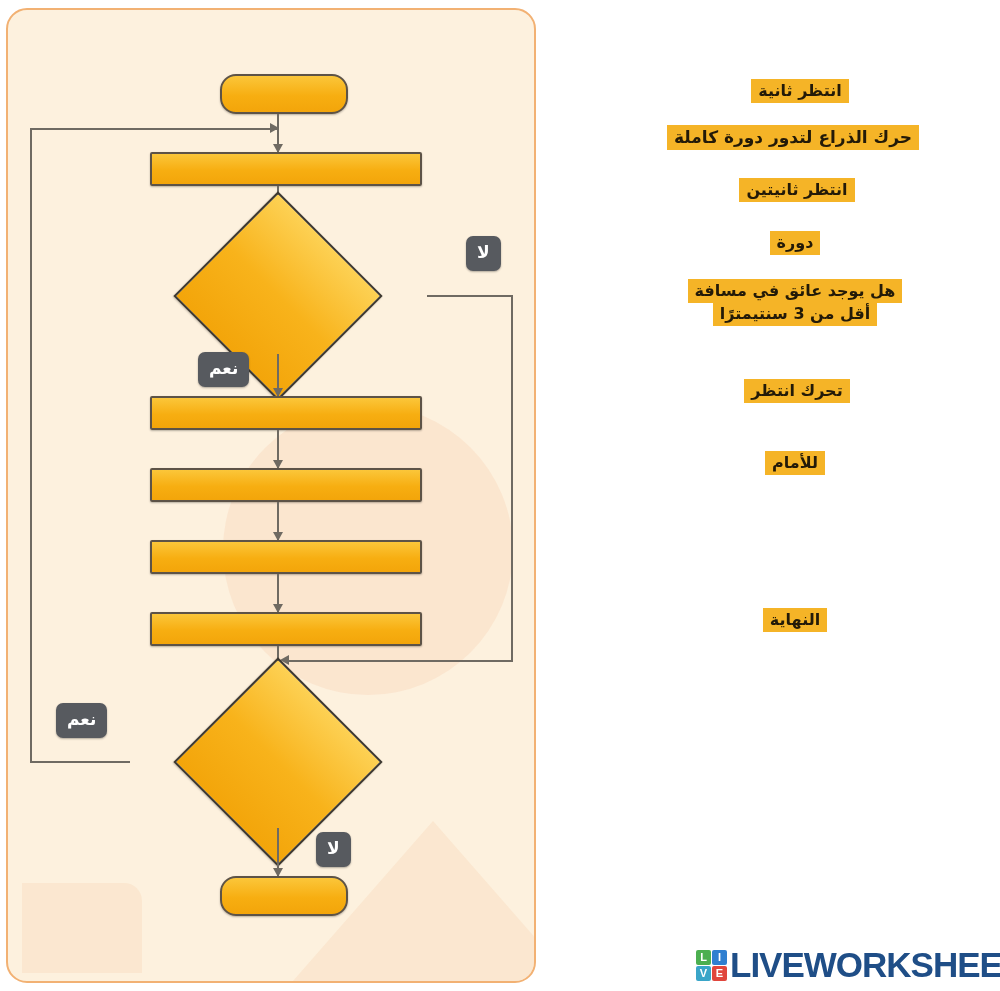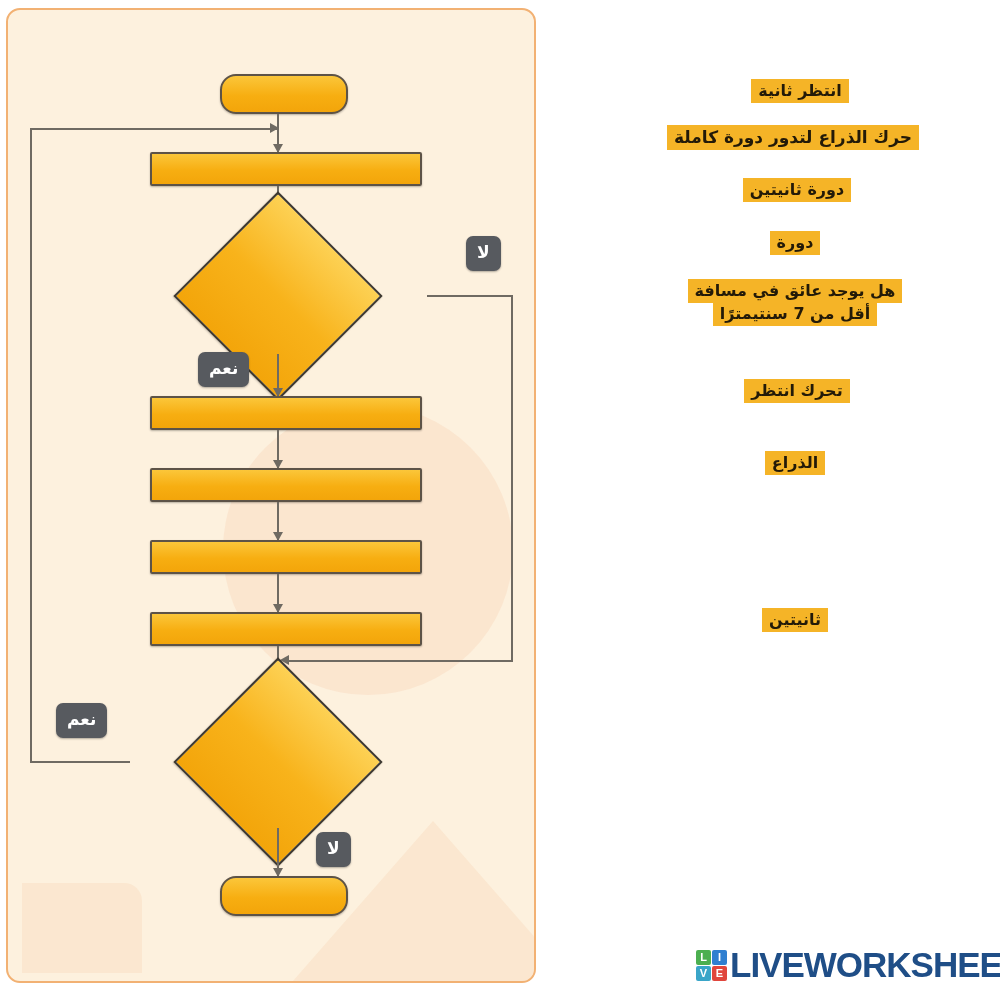--- a/index.html
+++ b/index.html
@@ -17,21 +17,21 @@
     overflow: hidden;
   }
 
   
   #chart-panel {
     position: absolute;
     left: 6px; top: 8px;
     width: 530px; height: 975px;
     background: #fdf1de;
     border: 2px solid #f2b173;
-    border-radius: 14px;
+    border-radius: 21px;
     overflow: hidden;
   }
   
   .wm { position: absolute; background: #f9ddc2; opacity: .55; pointer-events: none; }
   .wm-circle {
     left: 215px; top: 395px; width: 290px; height: 290px;
     border-radius: 50%;
   }
   .wm-tri {
     left: 250px; bottom: -40px; width: 0; height: 0;
@@ -235,43 +235,43 @@
 
     <div class="tile wide" style="left:48px; top:62px; width:310px;">
       <span class="hl" style="background: rgb(245, 180, 39);">حرك الذراع لتدور دورة كاملة</span>
     </div>
 
     <div class="tile" style="left:130px; top:16px; width:160px;">
       <span class="hl" style="background: rgb(245, 180, 39);">انتظر ثانية</span>
     </div>
 
     <div class="tile" style="left:122px; top:115px; width:170px;">
-      <span class="hl" style="background: rgb(245, 180, 39);">دورة ثانيتين</span>
+      <span class="hl" style="background: rgb(245, 180, 39);">انتظر ثانيتين</span>
     </div>
 
     <div class="tile" style="left:150px; top:168px; width:110px;">
       <span class="hl" style="background: rgb(245, 180, 39);">دورة</span>
     </div>
 
     <div class="tile" style="left:70px; top:216px; width:270px;">
       <span class="hl" style="background: rgb(245, 180, 39);">هل يوجد عائق في مسافة
-أقل من 7 سنتيمترًا</span>
+أقل من 3 سنتيمترًا</span>
     </div>
 
     <div class="tile" style="left:122px; top:316px; width:170px;">
       <span class="hl" style="background: rgb(245, 180, 39);">تحرك انتظر</span>
     </div>
 
     <div class="tile" style="left:140px; top:388px; width:130px;">
-      <span class="hl" style="background: rgb(245, 180, 39);">الذراع</span>
+      <span class="hl" style="background: rgb(245, 180, 39);">للأمام</span>
     </div>
 
 
     <div class="tile" style="left:140px; top:545px; width:130px;">
-      <span class="hl" style="background: rgb(245, 180, 39);">ثانيتين</span>
+      <span class="hl" style="background: rgb(245, 180, 39);">النهاية</span>
     </div>
   </div>
 
   <div id="lw-logo">
     <div id="lw-tiles">
       <div style="background: rgb(76, 175, 80);">L</div>
       <div style="background: rgb(47, 127, 208);">I</div>
       <div style="background: rgb(58, 165, 200);">V</div>
       <div style="background: rgb(224, 70, 60);">E</div>
     </div>

